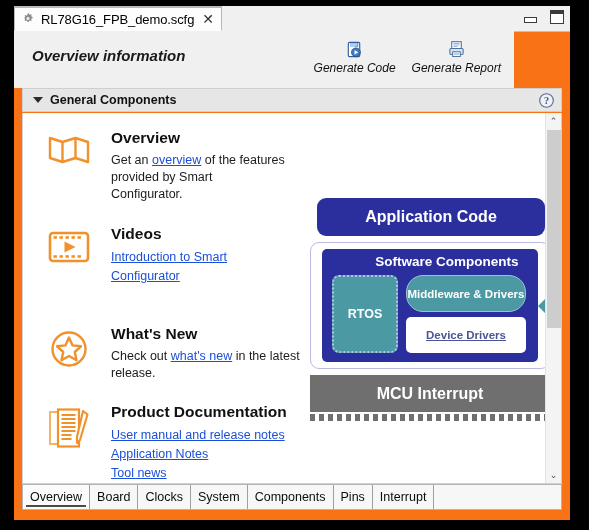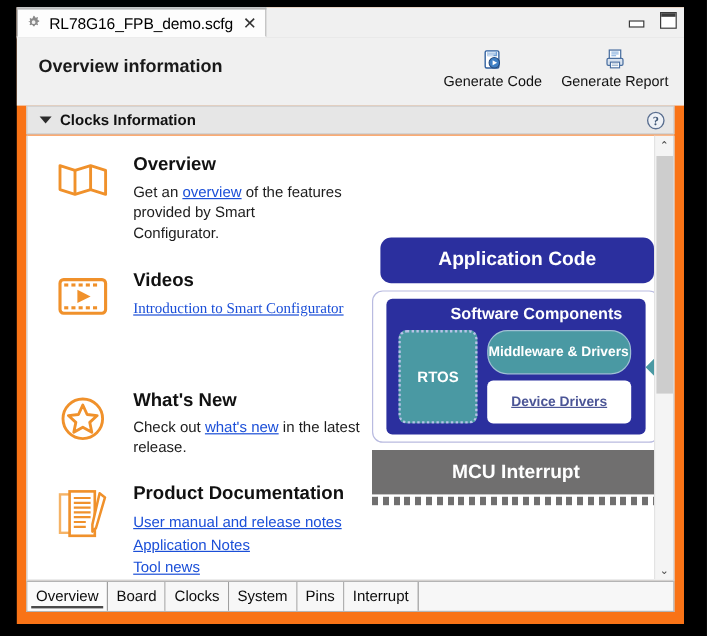--- a/index.html
+++ b/index.html
@@ -61,22 +61,23 @@
     position: relative;
   }
   .wb-max::before {
     content:""; position:absolute; left:0; top:0; right:0; height:3px;
     background:#3b3b3b;
   }
 
   
   .pagehdr {
     position: absolute; left: 0; top: 25px;
-    width: 556px; height: 57px;
+    width: 500px; height: 57px;
     background: #f0f0f0;
+    font-style: italic;
   }
   .pagetitle {
     position: absolute; left: 18px; top: 16px;
     font-size: 15px; font-weight: bold; color: #1a1a1a;
   }
   .hdr-actions {
     position: absolute; right: 8px; top: 4px;
     display: flex; gap: 6px;
   }
   .hdr-btn {
@@ -132,21 +133,21 @@
   .blk-text {
     font-size: 12.5px; color: #1c1c1c; line-height: 17px;
     width: 176px;
   }
   .lnk { color: #1b4fd8; text-decoration: underline; cursor: pointer; }
   .lnkline {
     font-size: 12.5px; line-height: 19px;
     color: #1b4fd8; text-decoration: underline; cursor: pointer;
     display: block; white-space: nowrap;
   }
-  .lnkwrap { width: 176px; font-family: Liberation Serif, serif; }
+  .lnkwrap { width: 176px; }
   .lnkwrap2 { width: 215px; }
 
   
   .diagram {
     position: absolute; left: 286px; top: 85px;
     width: 252px; height: 232px;
   }
   .d-appcode {
     position: absolute; left: 8px; top: 0;
     width: 228px; height: 38px;
@@ -176,21 +177,21 @@
     background: #4a99a3; border: 2px dotted #b7c3e8;
     border-radius: 7px; box-sizing: border-box;
     display: flex; align-items: center; justify-content: center;
   }
   .d-rtos span { color: #fff; font-size: 12.5px; font-weight: bold; }
   .d-mid {
     position: absolute; left: 84px; top: 26px;
     width: 120px; height: 37px;
     background: #4a99a3; border: 1px solid #9fc0d4;
     border-radius: 17px; box-sizing: border-box;
-    display: flex; align-items: center; 
+    display: flex; align-items: center; justify-content: center;
     text-align: center;
   }
   .d-mid span { color: #fff; font-size: 11.5px; font-weight: bold; line-height: 14px; }
   .d-dev {
     position: absolute; left: 84px; top: 68px;
     width: 120px; height: 36px;
     background: #fff; border-radius: 5px;
     display: flex; align-items: center; justify-content: center;
   }
   .d-dev span { color: #4b5596; font-size: 11.5px; font-weight: bold; text-decoration: underline; }
@@ -311,21 +312,21 @@
           </svg>
         </span>
         <span class="hdr-btn-lbl">Generate Report</span>
       </div>
 
     </div>
   </div>
 
   <div class="secbar">
     <span class="twisty"></span>
-    <span class="sectitle">Clocks Information</span>
+    <span class="sectitle">General Components</span>
     <span class="helpbtn">
       <svg viewBox="0 0 18 18" width="17" height="17">
         <circle cx="9" cy="9" r="7.2" fill="#eef1f6" stroke="#5a6f90" stroke-width="1.2"></circle>
         <text x="9" y="12.6" font-family="Liberation Serif, serif" font-size="11" font-weight="bold" fill="#3d5575" text-anchor="middle">?</text>
       </svg>
     </span>
   </div>
 
   <div class="content">
 
@@ -453,20 +454,23 @@
       <div class="btab">
         <span>Board</span>
       </div>
       <div class="btab">
         <span>Clocks</span>
       </div>
       <div class="btab">
         <span>System</span>
       </div>
       <div class="btab">
+        <span>Components</span>
+      </div>
+      <div class="btab">
         <span>Pins</span>
       </div>
       <div class="btab">
         <span>Interrupt</span>
       </div>
     </div>
 
 </div>
 
 </body></html>

